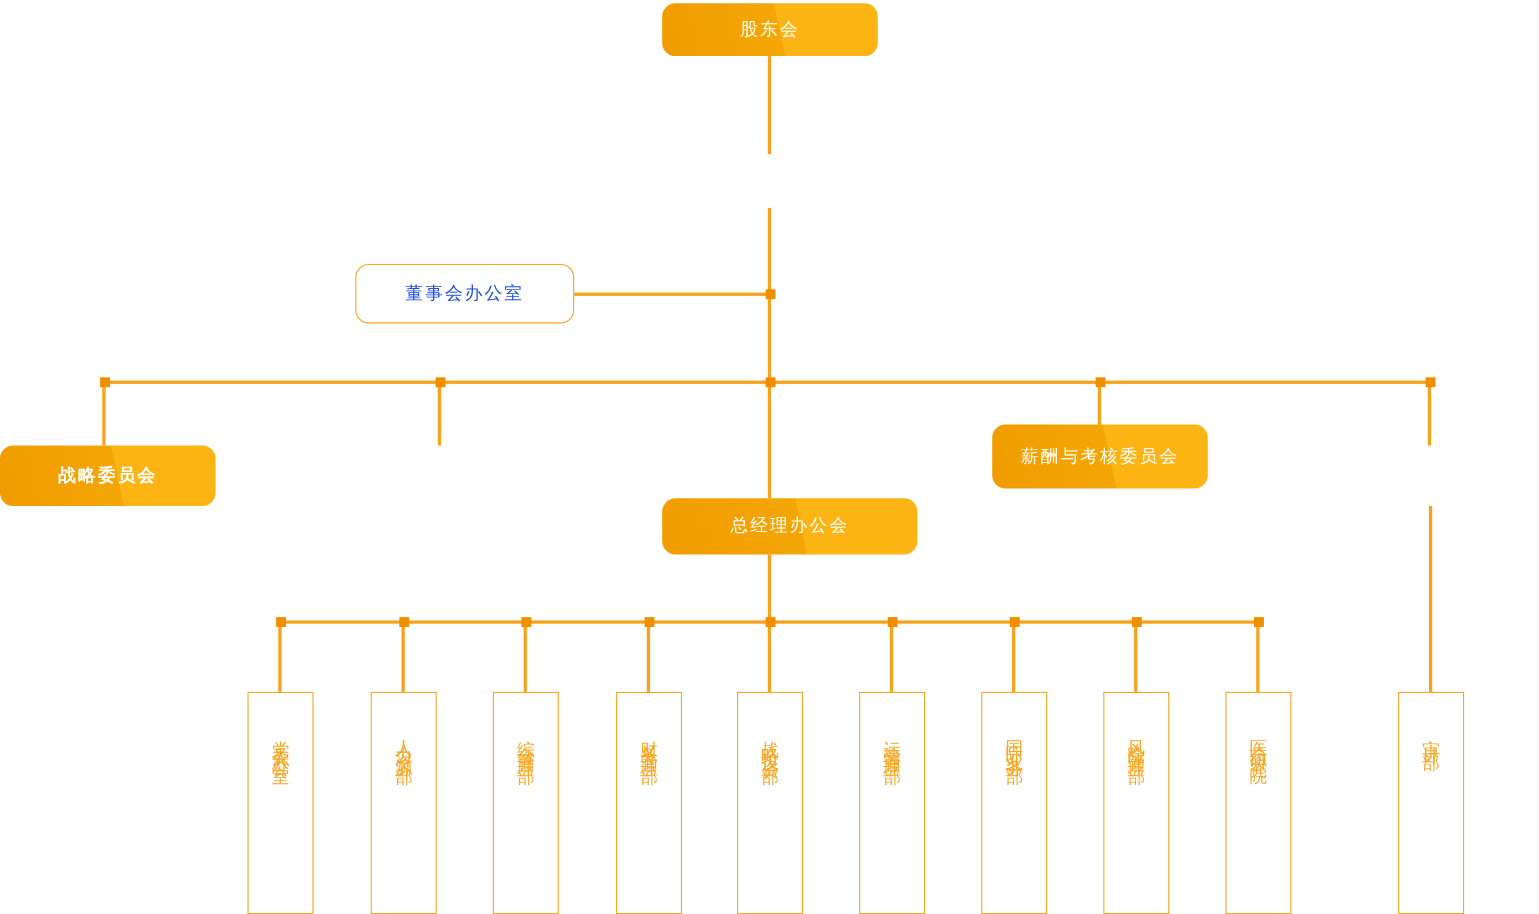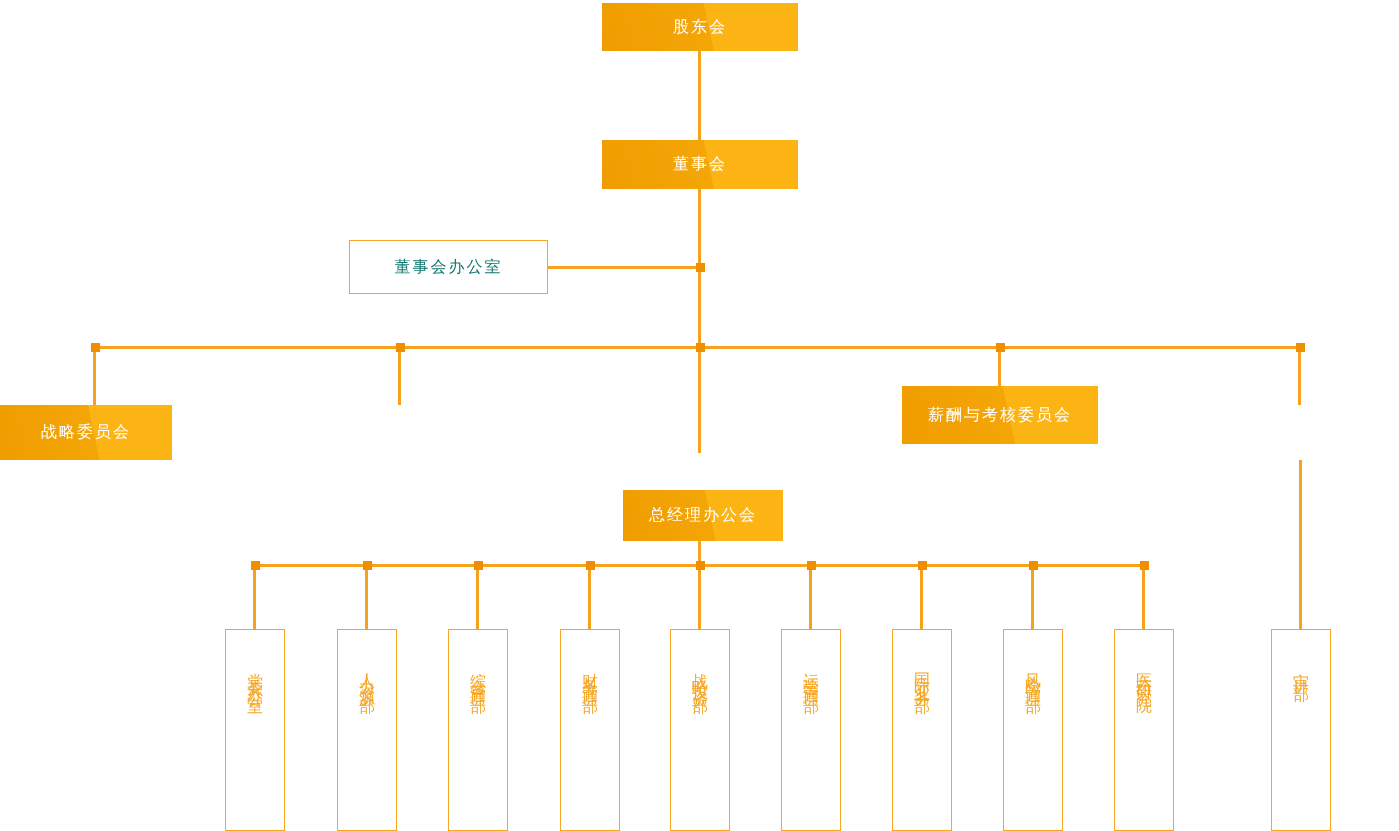--- a/index.html
+++ b/index.html
@@ -16,30 +16,30 @@
 
   
   .box {
     position:absolute;
     display:flex;
     align-items:center;
     justify-content:center;
     font-size:16px;
     letter-spacing:2px;
     white-space:nowrap;
+    border-radius:12px;
   }
   .box.filled {
     background:linear-gradient(78deg,#f09c00 0%,#f4a607 54%,#fcb414 54.5%,#fcb414 100%);
     color:#ffffff;
   }
   .box.outline {
     background:#ffffff;
     border:1px solid #f5a623;
-    color:#0f766e;
-    margin-left:26px;
+    color:#1d4ed8;
   }
 
   
   .vbox {
     position:absolute;
     width:60px;
     height:202px;
     background:#ffffff;
     border:1px solid #f5a623;
     color:#f5a623;
@@ -108,31 +108,30 @@
   <div class="node" style="left:474px;  top:561px;"></div>
   <div class="node" style="left:586px;  top:561px;"></div>
   <div class="node" style="left:696px;  top:561px;"></div>
   <div class="node" style="left:807px;  top:561px;"></div>
   <div class="node" style="left:918px;  top:561px;"></div>
   <div class="node" style="left:1029px; top:561px;"></div>
   <div class="node" style="left:1140px; top:561px;"></div>
 
   <div class="box filled" style="left:602px; top:3px; width:196px; height:48px;">股东会</div>
 
-  <div class="box filled" style="left:602px; top:140px; width:196px; height:49px;">董事会</div>
 
   <div class="box outline" style="left:323px; top:240px; width:199px; height:54px;">董事会办公室</div>
 
-  <div class="box filled" style="left:0px; top:405px; width:172px; height:55px;">战略委员会</div>
+  <div class="box filled" style="left:0px; top:405px; width:196px; height:55px;font-weight:bold;">战略委员会</div>
 
 
   <div class="box filled" style="left:902px; top:386px; width:196px; height:58px;">薪酬与考核委员会</div>
 
 
-  <div class="box filled" style="left:623px; top:453px; width:160px; height:51px;margin-top:37px;">总经理办公会</div>
+  <div class="box filled" style="left:602px; top:453px; width:232px; height:51px;">总经理办公会</div>
 
   <div class="vbox" style="left:225px; top:629px;">
     <span class="vtext">党委办公室</span>
   </div>
   <div class="vbox" style="left:337px; top:629px;">
     <span class="vtext">人力资源部</span>
   </div>
   <div class="vbox" style="left:448px; top:629px;">
     <span class="vtext">综合管理部</span>
   </div>

